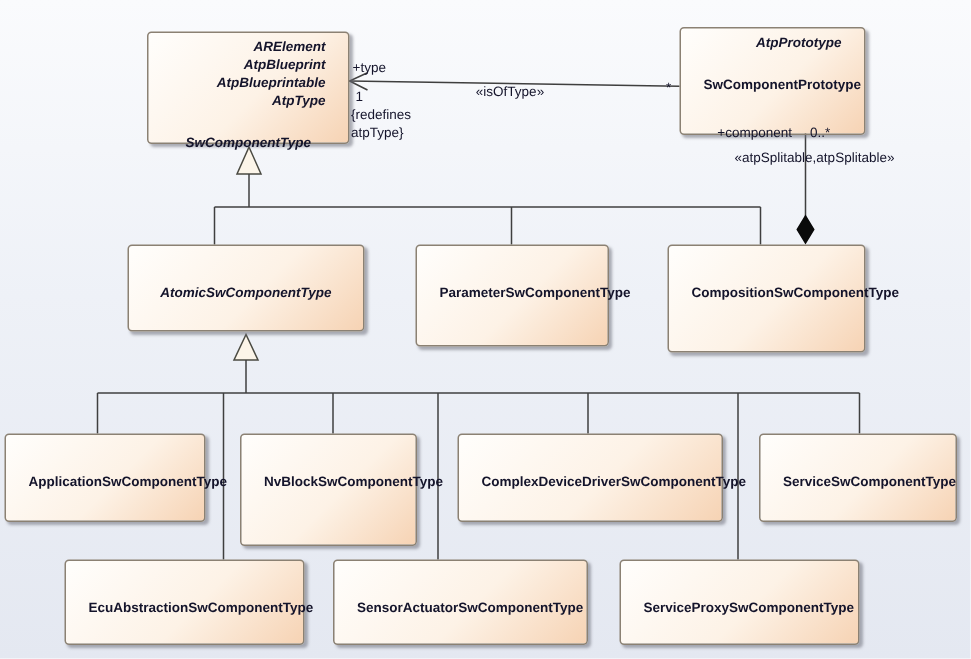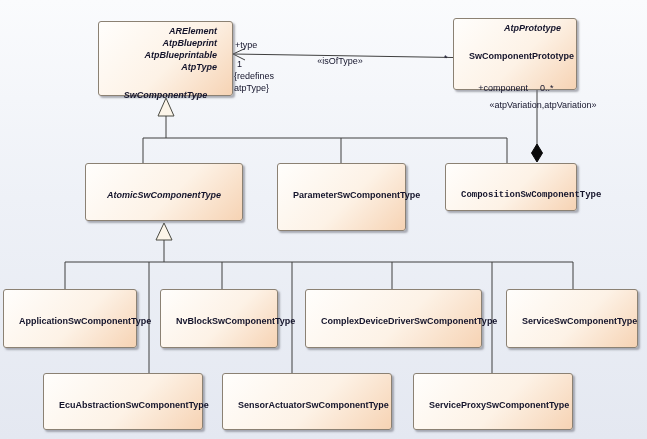--- a/index.html
+++ b/index.html
@@ -71,28 +71,28 @@
     <div class="ann">AtpPrototype</div>
     <div class="name">SwComponentPrototype</div>
   </div>
 
   <div class="cls nameonly" style="left:85px;top:163px;width:158px;height:58px;">
     <div class="name abstract">AtomicSwComponentType</div>
   </div>
   <div class="cls nameonly" style="left:277px;top:163px;width:129px;height:68px;">
     <div class="name">ParameterSwComponentType</div>
   </div>
-  <div class="cls nameonly" style="left:445px;top:163px;width:132px;height:48px;font-family:Liberation Mono, monospace;">
+  <div class="cls nameonly" style="left:445px;top:163px;width:132px;height:72px;">
     <div class="name">CompositionSwComponentType</div>
   </div>
 
   <div class="cls nameonly" style="left:3px;top:289px;width:134px;height:59px;">
     <div class="name">ApplicationSwComponentType</div>
   </div>
-  <div class="cls nameonly" style="left:160px;top:289px;width:118px;height:59px;">
+  <div class="cls nameonly" style="left:160px;top:289px;width:118px;height:75px;">
     <div class="name">NvBlockSwComponentType</div>
   </div>
   <div class="cls nameonly" style="left:305px;top:289px;width:177px;height:59px;">
     <div class="name">ComplexDeviceDriverSwComponentType</div>
   </div>
   <div class="cls nameonly" style="left:506px;top:289px;width:132px;height:59px;">
     <div class="name">ServiceSwComponentType</div>
   </div>
 
   <div class="cls nameonly" style="left:43px;top:373px;width:160px;height:57px;">
@@ -106,15 +106,15 @@
   </div>
 
   <div class="lbl" style="left:235px;top:40px;">+type</div>
   <div class="lbl" style="left:237px;top:59px;">1</div>
   <div class="lbl" style="left:234px;top:71px;">{redefines</div>
   <div class="lbl" style="left:234px;top:83px;">atpType}</div>
   <div class="lbl center" style="left:295px;top:56px;width:90px;">«isOfType»</div>
   <div class="lbl" style="left:444px;top:53px;">*</div>
   <div class="lbl right" style="left:458px;top:83px;width:70px;">+component</div>
   <div class="lbl" style="left:540px;top:83px;">0..*</div>
-  <div class="lbl center" style="left:478px;top:100px;width:130px;">«atpVariation,atpVariation»</div>
+  <div class="lbl center" style="left:478px;top:100px;width:130px;">«atpSplitable,atpSplitable»</div>
 
 </div>
 
 </body></html>

